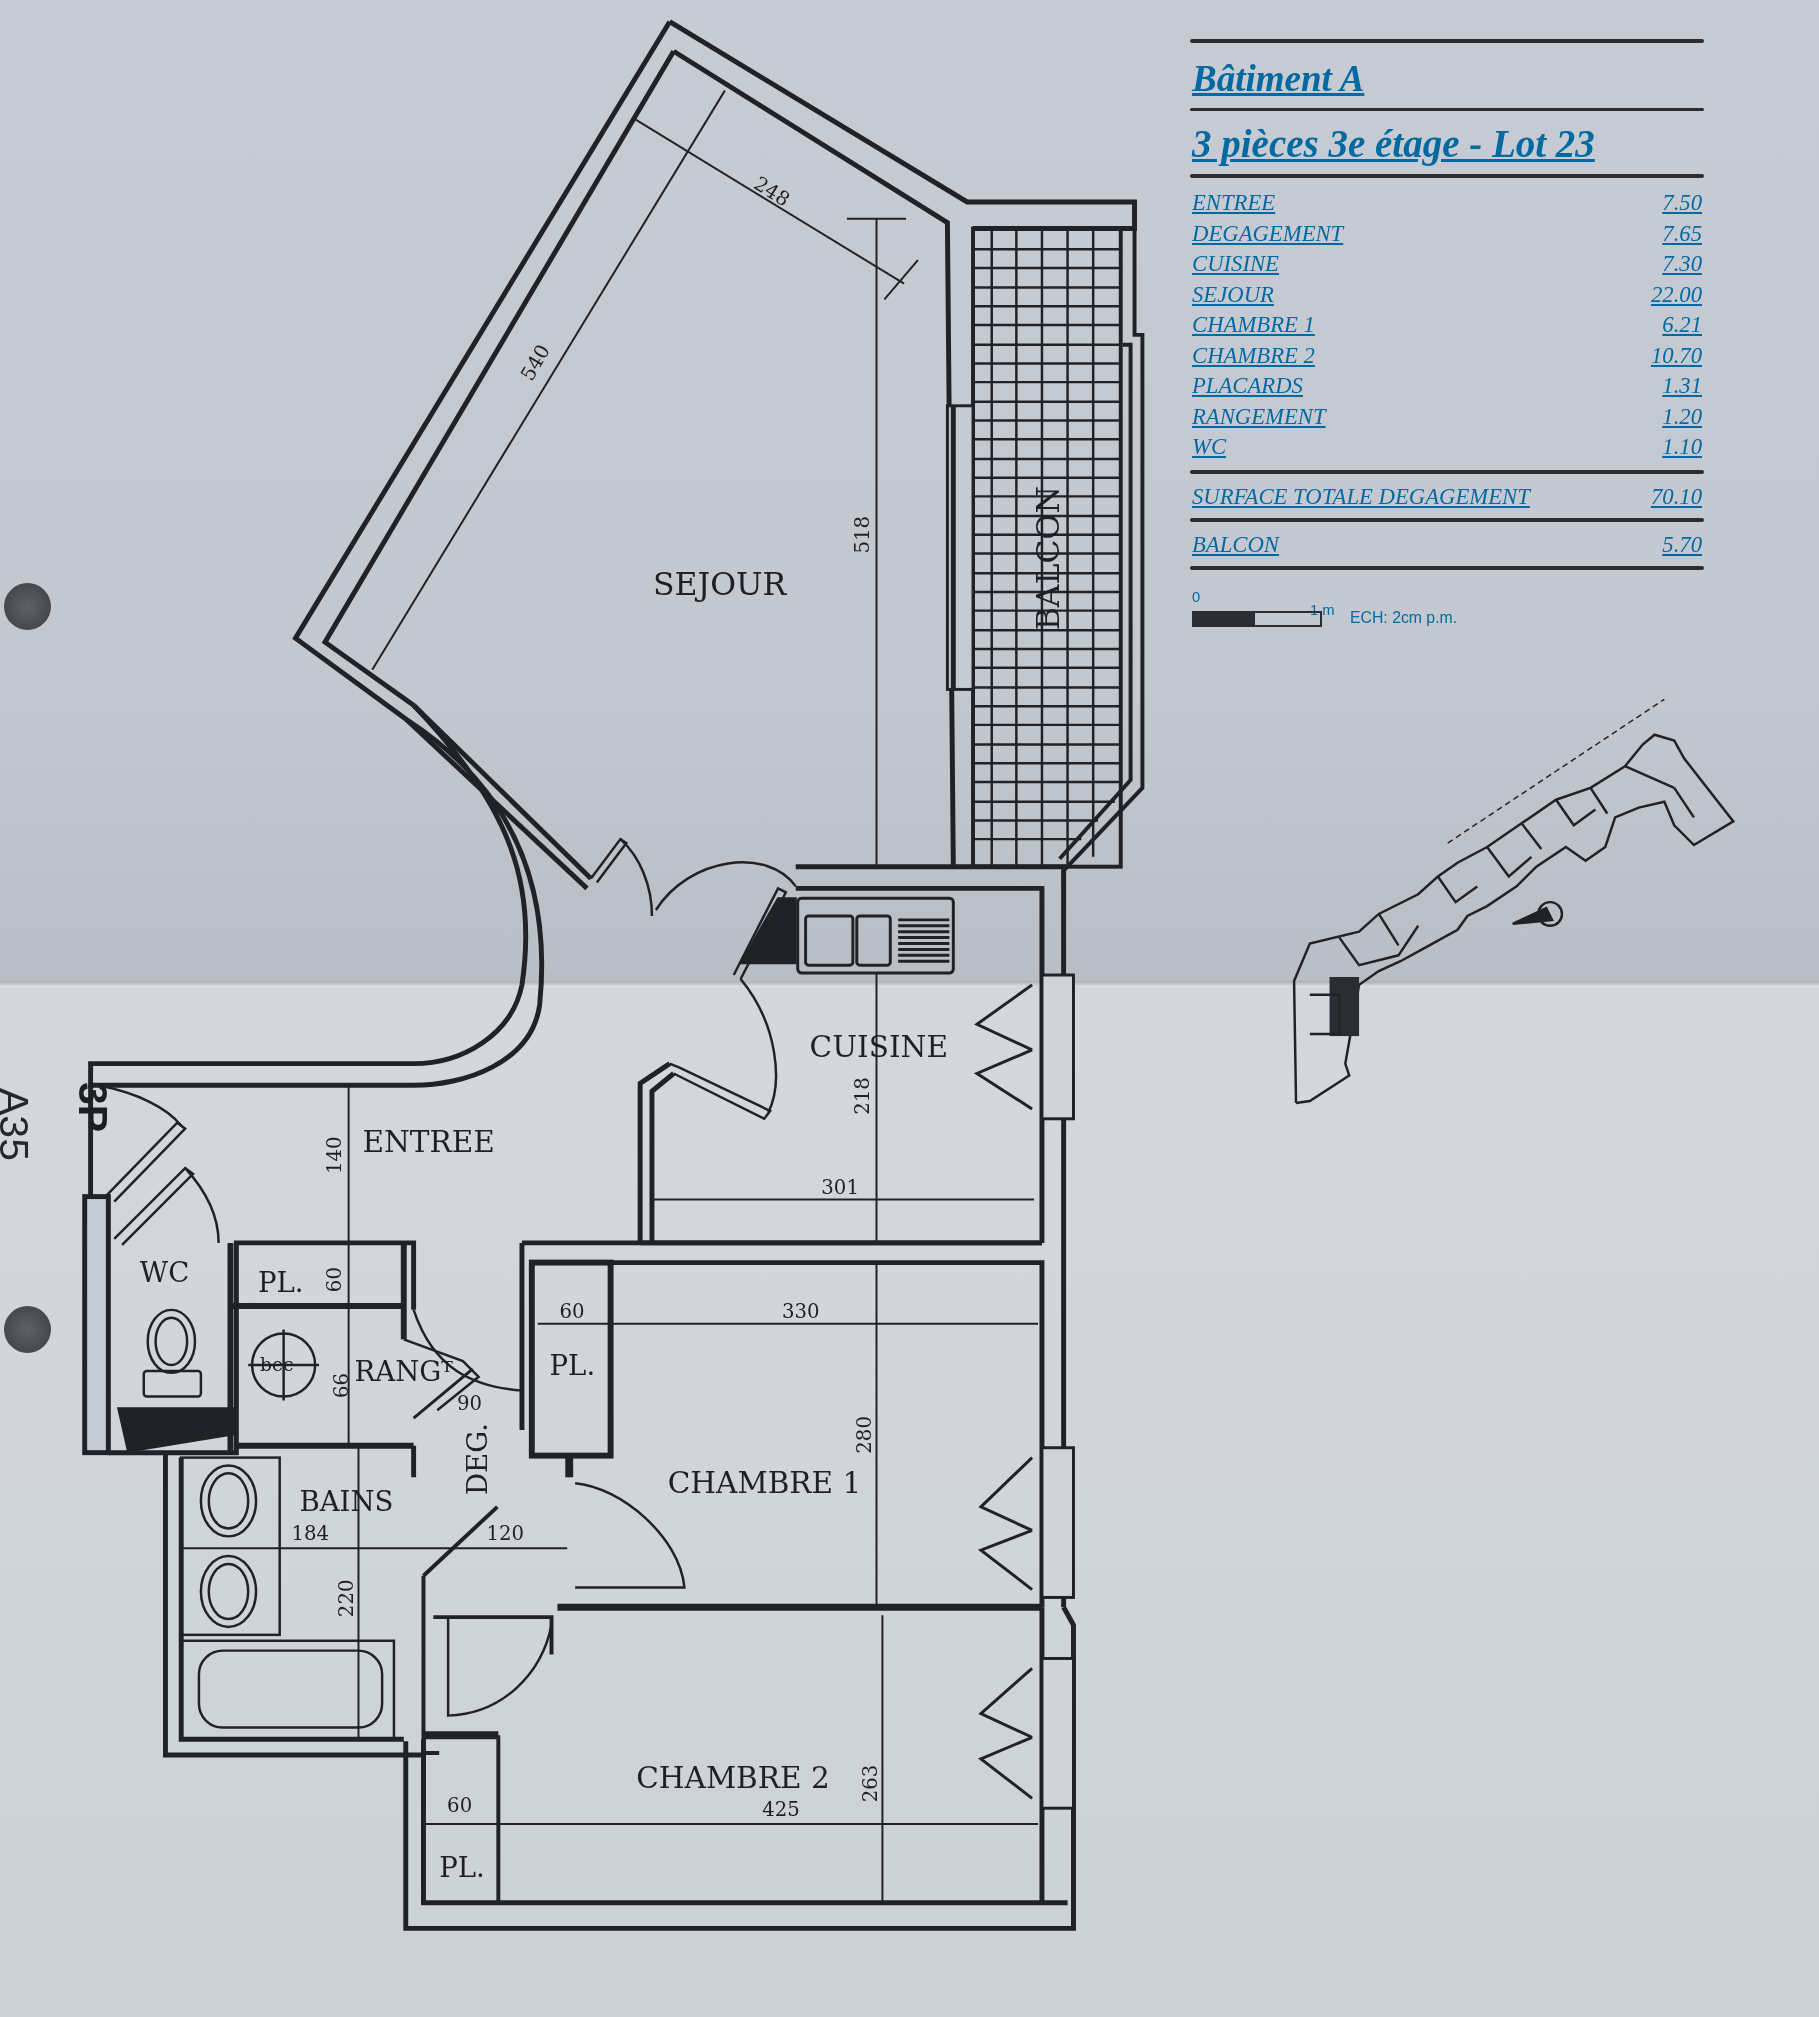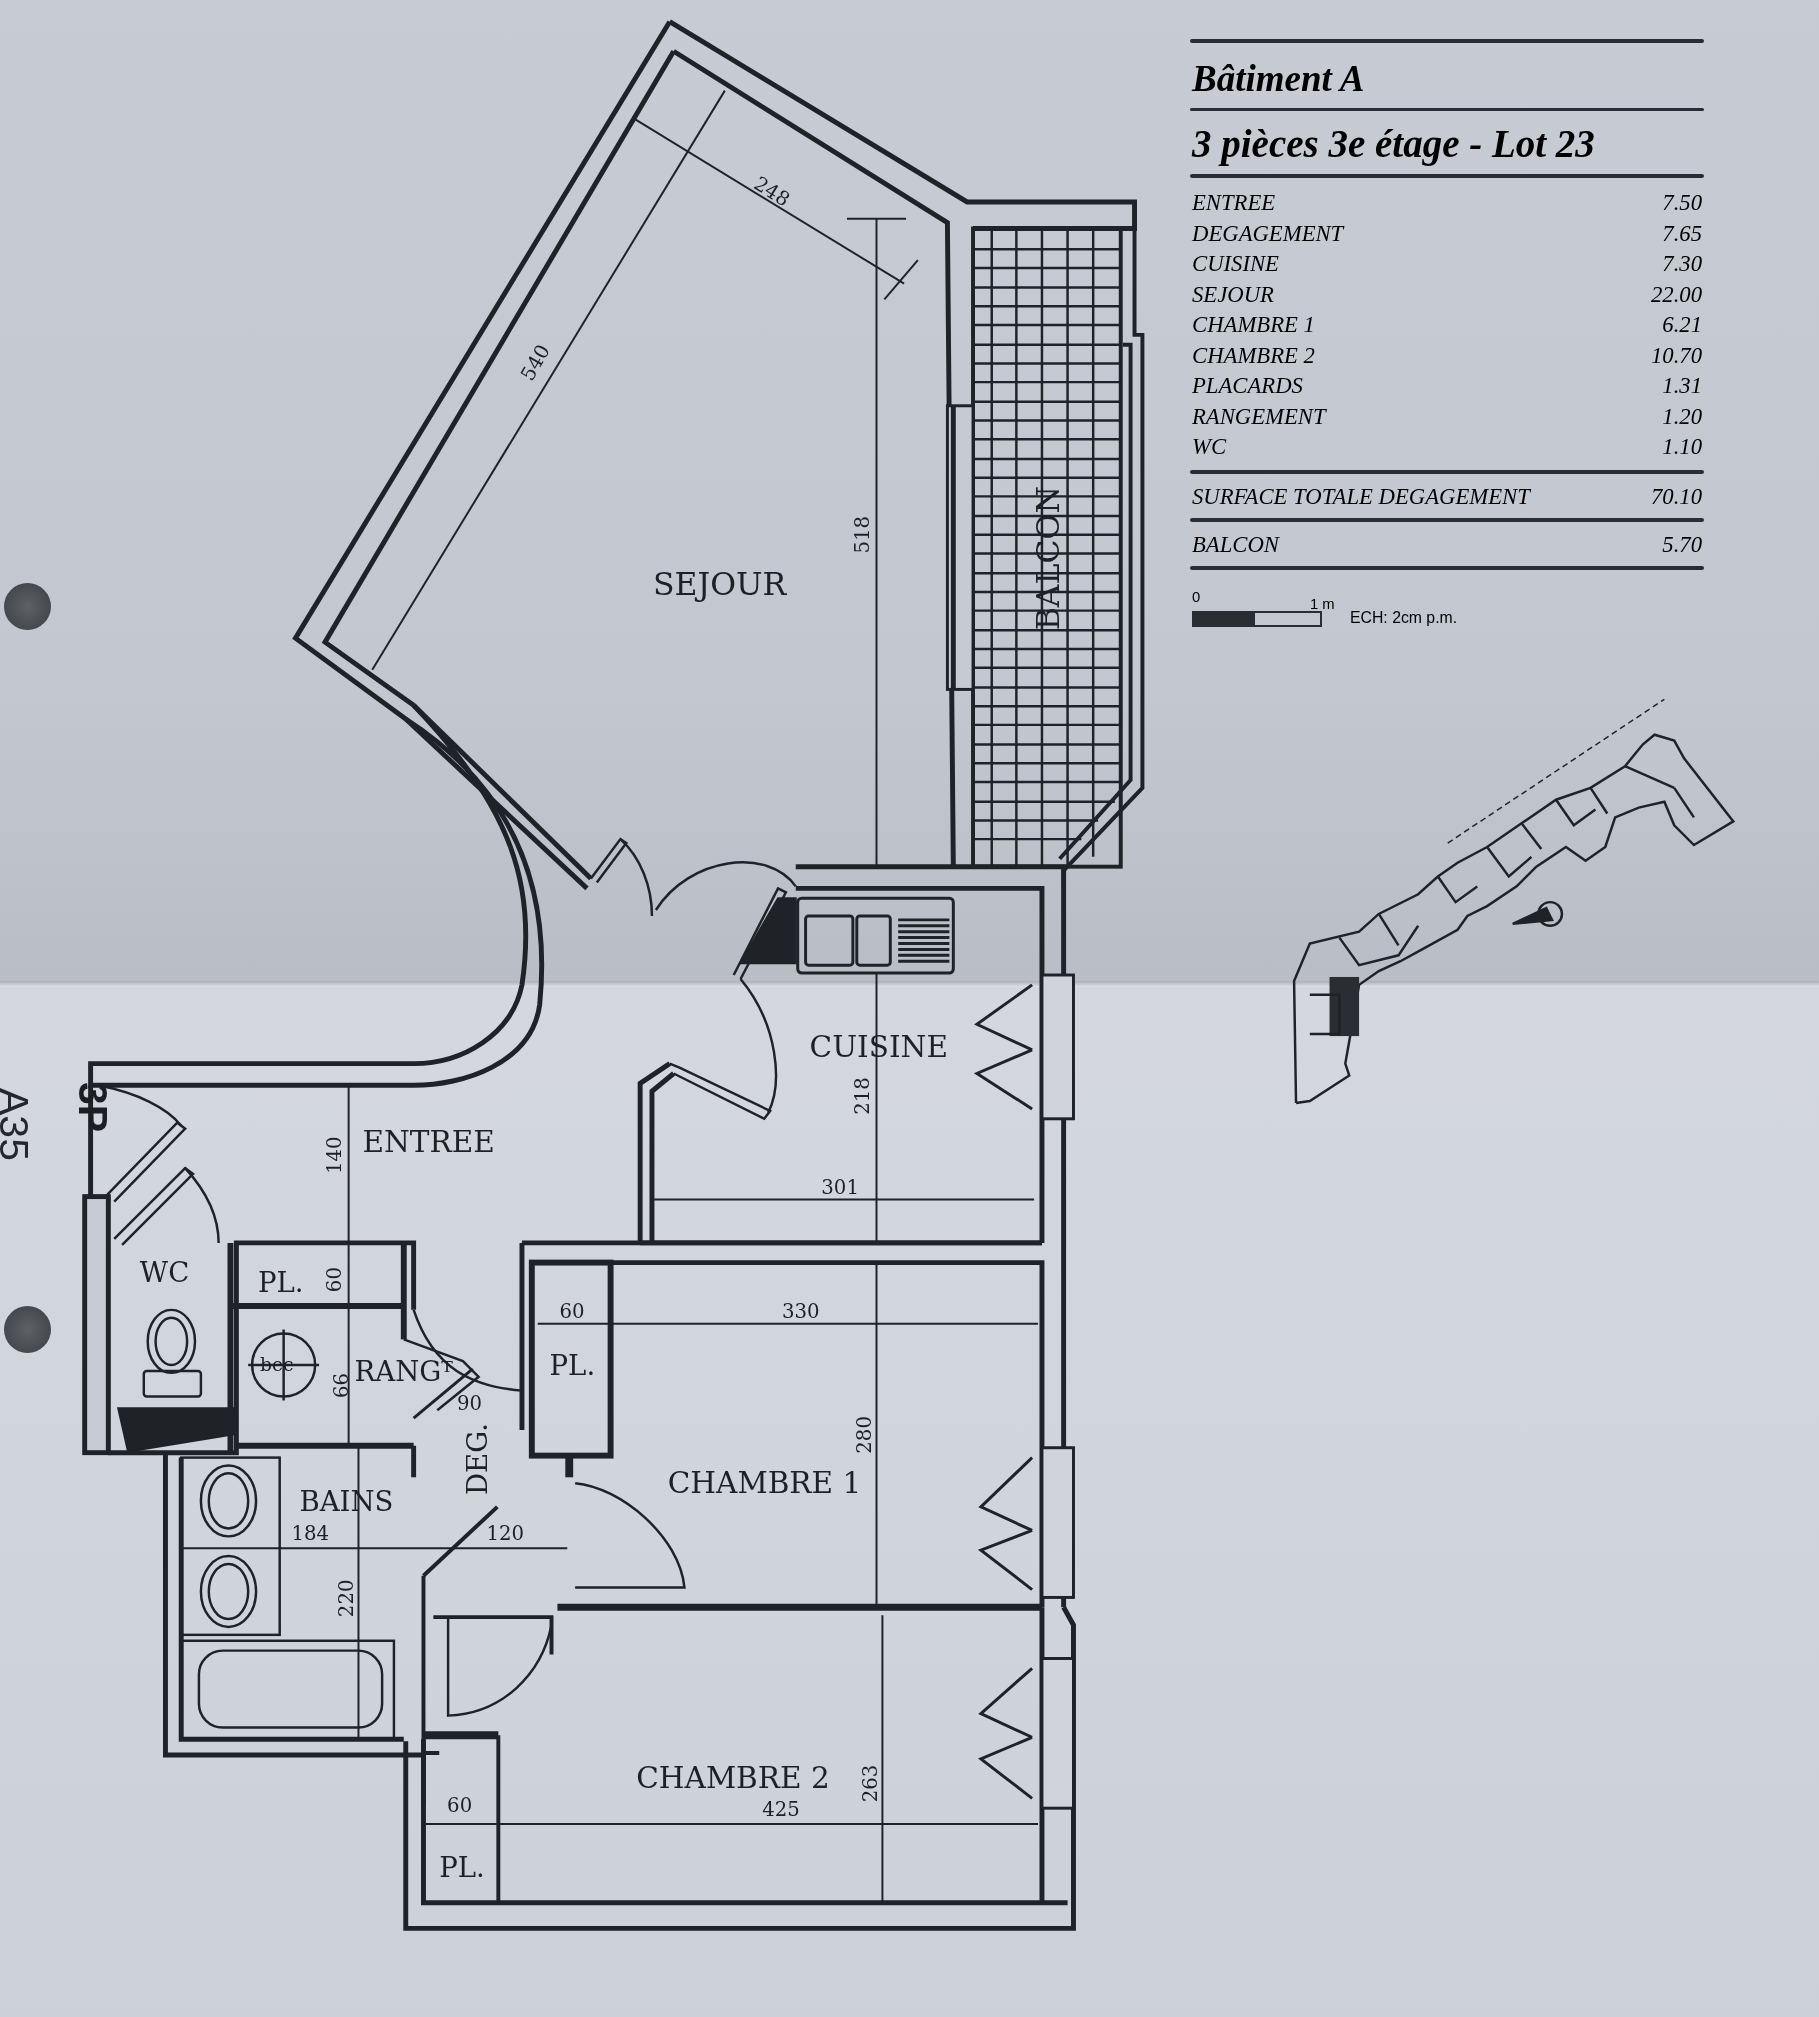--- a/index.html
+++ b/index.html
@@ -8,34 +8,34 @@
   .paper-top { position:absolute; left:0; top:0; width:1819px; height:985px;
                background:linear-gradient(180deg,#c7ccd4 0%,#c3c8d0 70%,#b9bec6 100%); }
   .paper-bottom { position:absolute; left:0; top:985px; width:1819px; height:1032px;
                   background:linear-gradient(180deg,#d4d8de 0%,#ccd1d8 100%); }
   .fold { position:absolute; left:0; top:981px; width:1819px; height:5.9px;
           background:linear-gradient(180deg,#a9aeb6,#dfe2e7); }
   .punch { position:absolute; width:47px; height:47px; border-radius:50%;
            background:radial-gradient(circle,#5e6166 0%,#45484c 70%,#2f3134 100%); }
   svg.plan { position:absolute; left:0; top:0; }
   svg text { font-family:"DejaVu Serif", serif; fill:#1e2024; }
-  .legend { position:absolute; left:1190px; top:39px; width:514px; color:#000000; }
+  .legend { position:absolute; left:1190px; top:39px; width:514px; color:#0369a1;text-decoration:underline; }
   .legend .rule { height:3.9px; background:#2a2d31; border-radius:2px; }
   .legend .title { font-family:"Liberation Serif", serif; font-style:italic; font-weight:bold;
                    font-size:37px; margin:13.8px 0 7.9px 2px; }
   .legend .subtitle { font-family:"Liberation Serif", serif; font-style:italic; font-weight:bold;
                       font-size:39px; margin:9.9px 0 7.9px 2px; }
   .legend .rows { margin:9.9px 0 7.9px 0; }
   .legend .row { display:flex; justify-content:space-between; font-family:"Liberation Serif", serif;
                  font-style:italic; font-size:22.7px; line-height:30.5px; padding:0 2px; }
   .legend .total { display:flex; justify-content:space-between; font-family:"Liberation Serif", serif;
                    font-style:italic; font-size:22.7px; margin:9.9px 0 7.9px 0; padding:0 2px; }
   .scale { position:relative; margin-top:19.7px; height:49px; font-family:"Liberation Sans", sans-serif; }
   .scale .zero { position:absolute; left:2px; top:0; font-size:14.8px; }
-  .scale .one { position:absolute; left:120px; top:7px; font-size:14.8px; }
+  .scale .one { position:absolute; left:120px; top:13px; font-size:14.8px; }
   .scale .bar { position:absolute; left:2px; top:21.7px; width:126px; height:11.8px; border:2px solid #2a2d31; }
   .scale .bar .fill { width:61px; height:100%; background:#2a2d31; }
   .scale .ech { position:absolute; left:160px; top:19.7px; font-size:15.8px; }
   .unit-id { position:absolute; left:37px; top:1088px; font-family:"Liberation Sans", sans-serif;
              font-size:41px; color:#24272b; transform:rotate(90deg); transform-origin:left top; }
   .unit-type { position:absolute; left:116px; top:1082px; font-family:"Liberation Sans", sans-serif;
                font-weight:bold; font-size:41px; color:#1c1e22; transform:rotate(90deg); transform-origin:left top; }
 </style>
 </head>
 <body>

